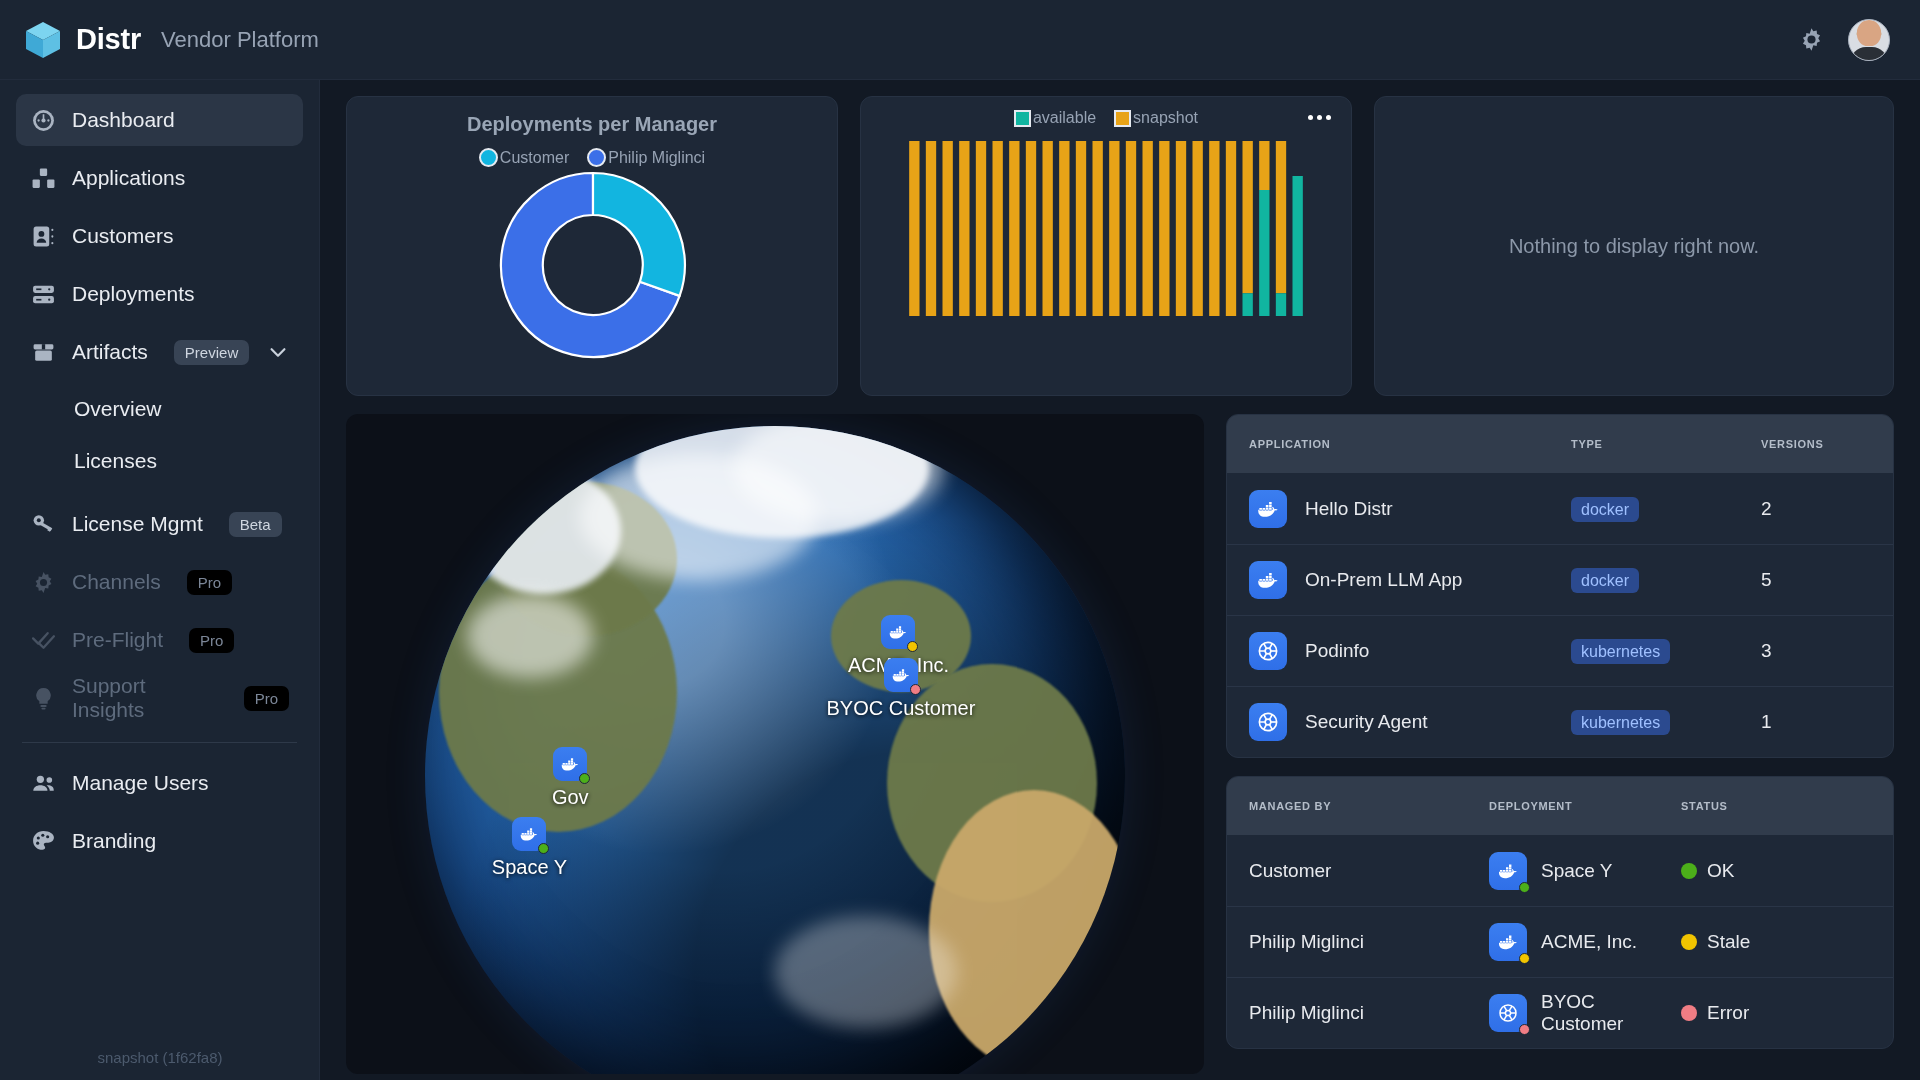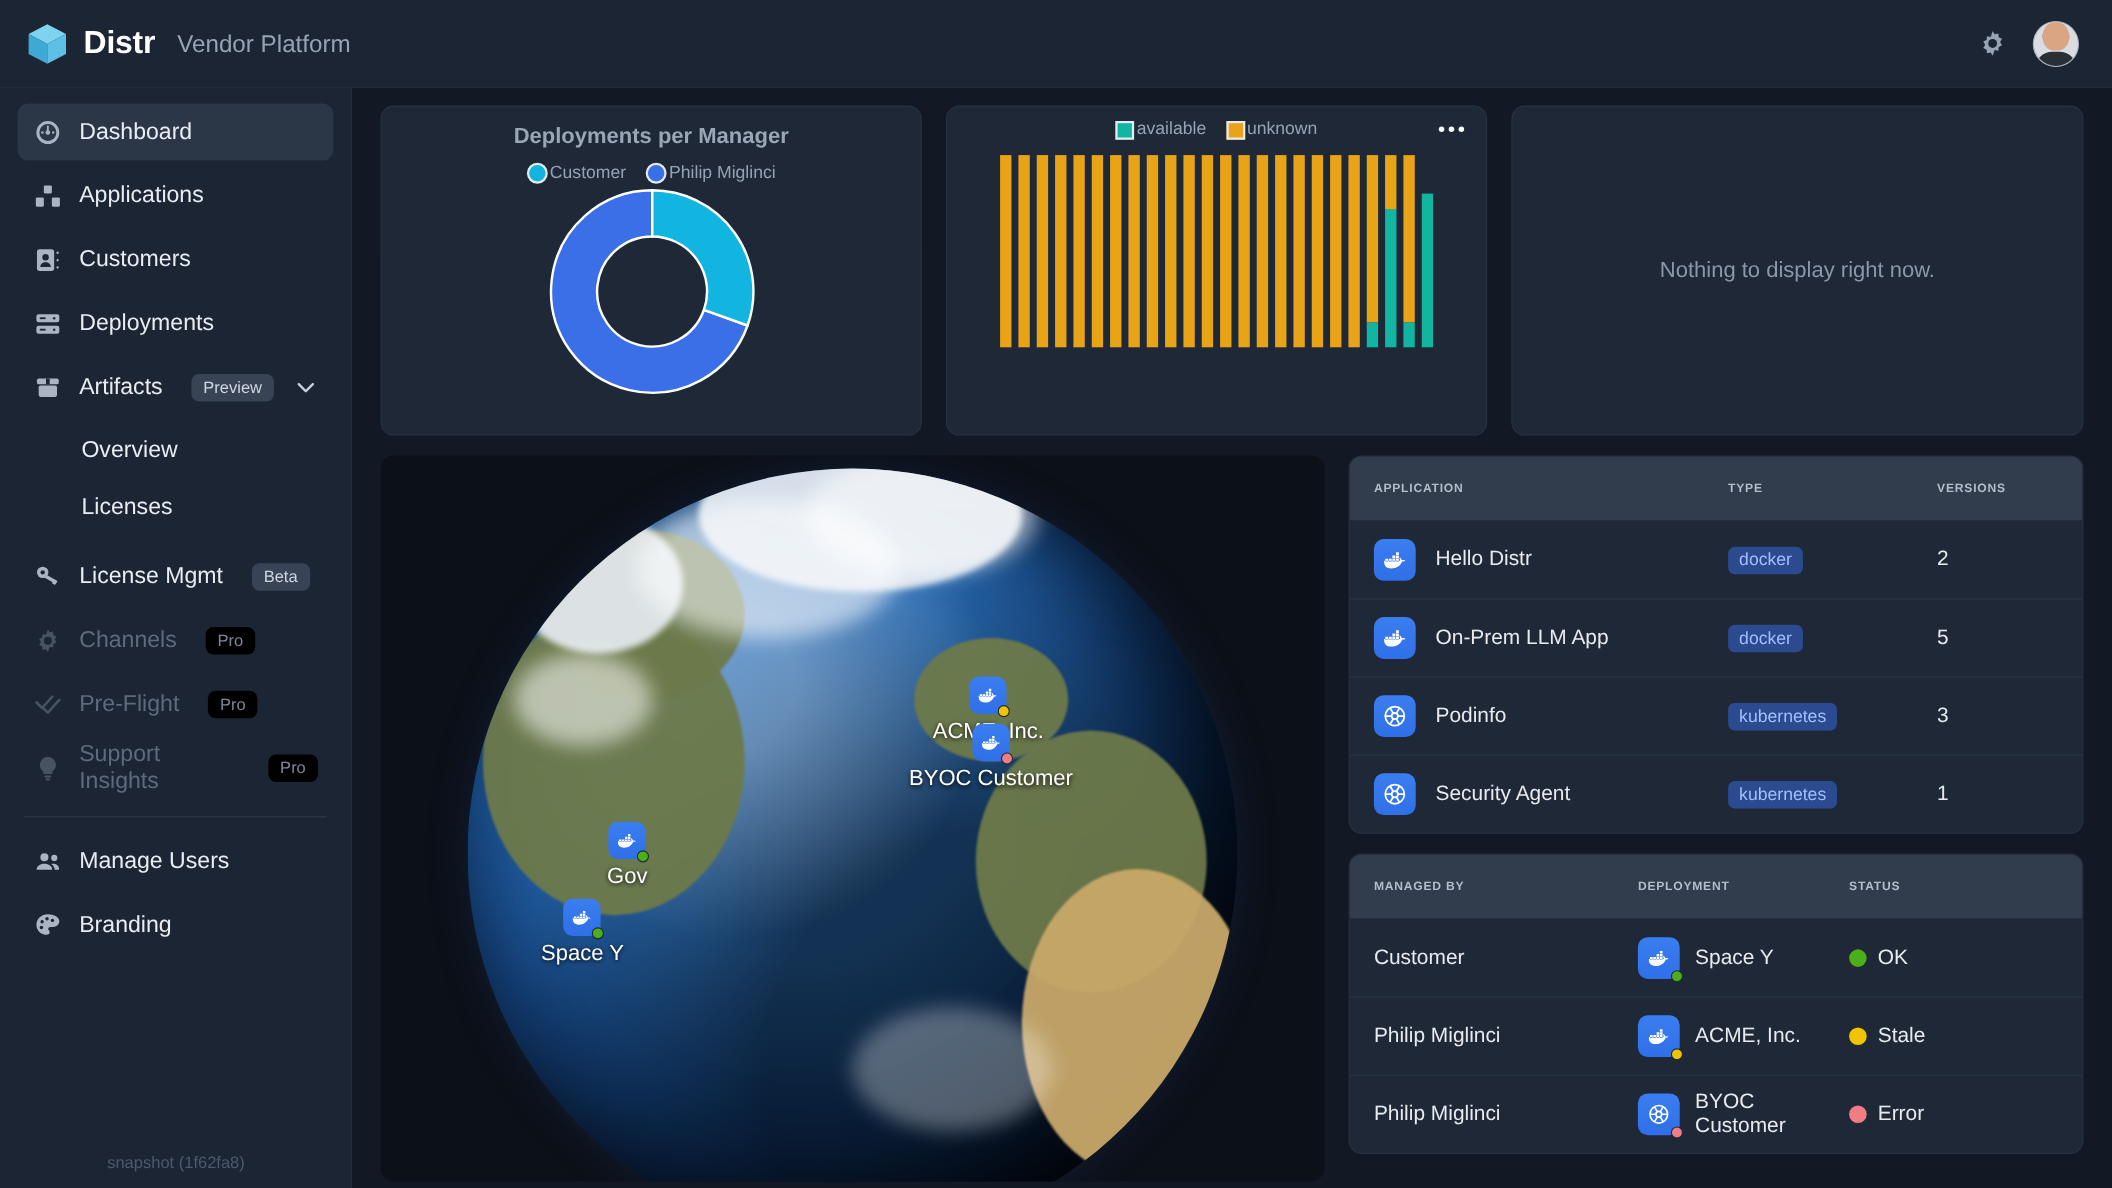--- a/index.html
+++ b/index.html
@@ -353,21 +353,21 @@
               <i></i>
               <i></i>
             </div>
           <div class="legend">
             <div class="legend-item">
               <span class="lg-sq" style="background:#11b5a0"></span>
               <span>available</span>
             </div>
             <div class="legend-item">
               <span class="lg-sq" style="background:#e8a317"></span>
-              <span>unknown</span>
+              <span>snapshot</span>
             </div>
           </div>
           <svg id="uptime-svg" width="400" height="175" viewBox="0 0 400 175" style="display:block;margin:14px auto 0 auto">
               <rect x="3.166666666666667" y="0" width="10.333333333333334" height="175" fill="#e8a317"></rect>
               <rect x="19.833333333333336" y="0" width="10.333333333333334" height="175" fill="#e8a317"></rect>
               <rect x="36.5" y="0" width="10.333333333333334" height="175" fill="#e8a317"></rect>
               <rect x="53.166666666666664" y="0" width="10.333333333333334" height="175" fill="#e8a317"></rect>
               <rect x="69.83333333333334" y="0" width="10.333333333333334" height="175" fill="#e8a317"></rect>
               <rect x="86.50000000000001" y="0" width="10.333333333333334" height="175" fill="#e8a317"></rect>
               <rect x="103.16666666666667" y="0" width="10.333333333333334" height="175" fill="#e8a317"></rect>

